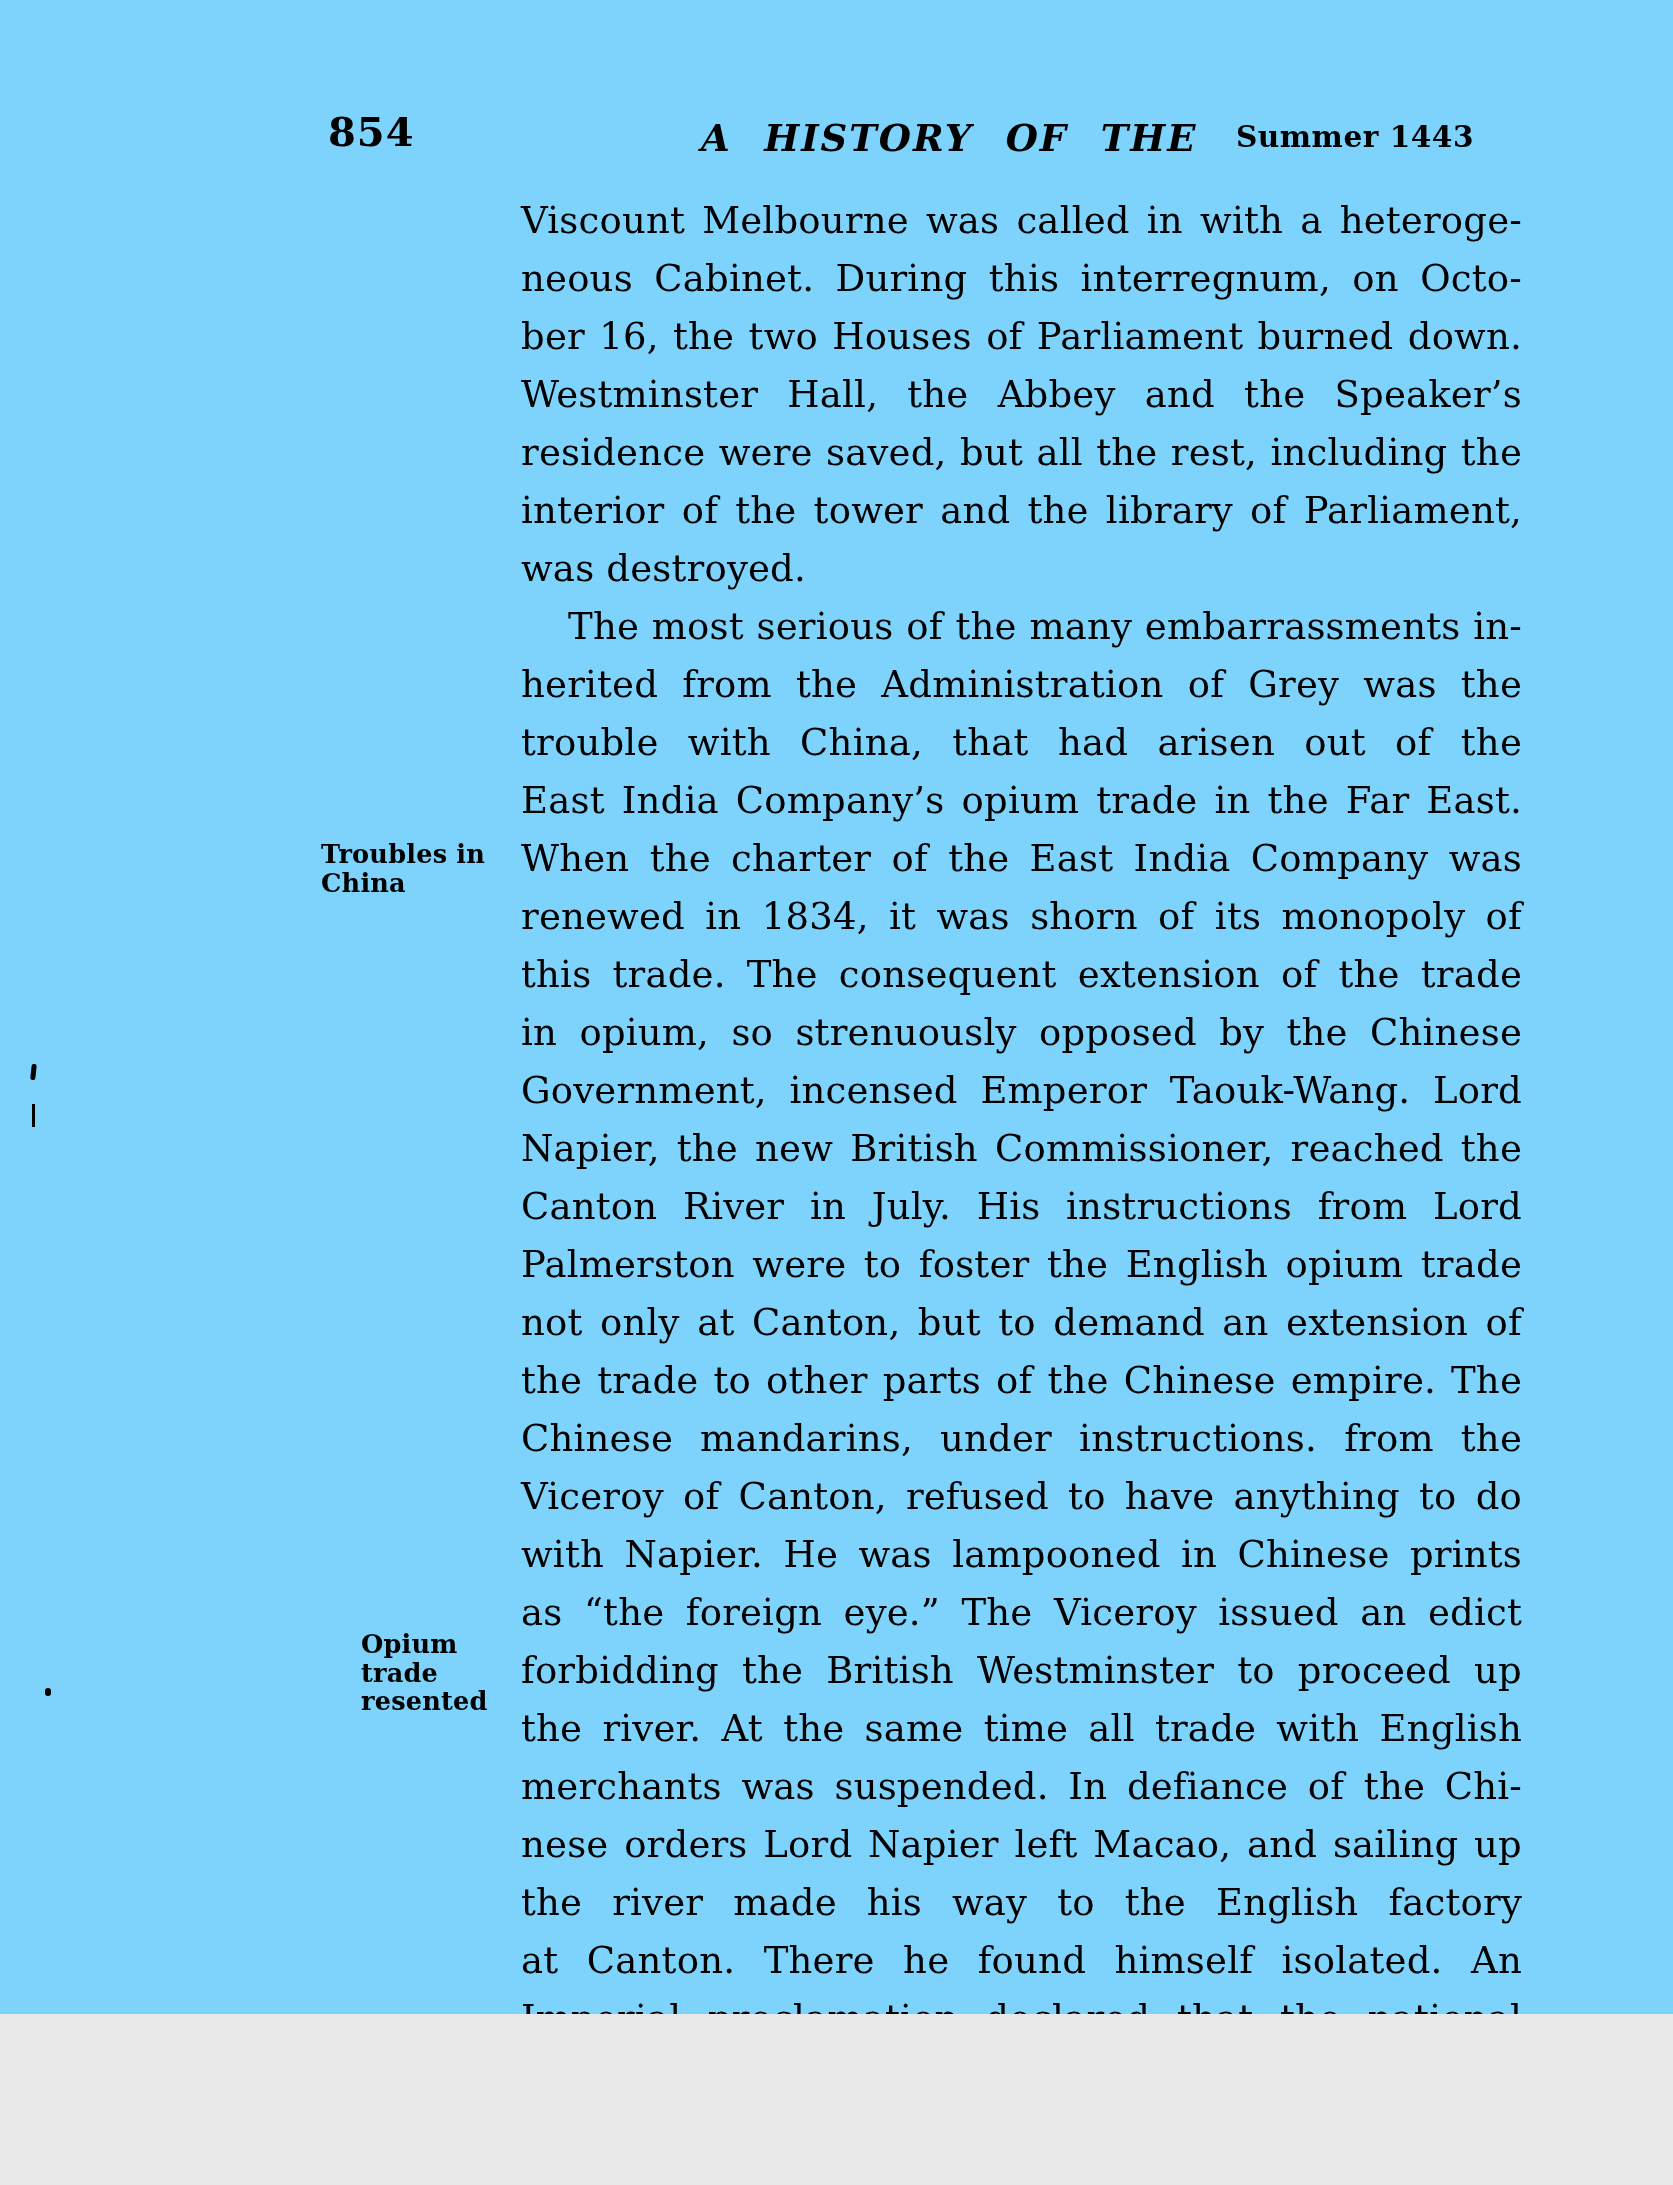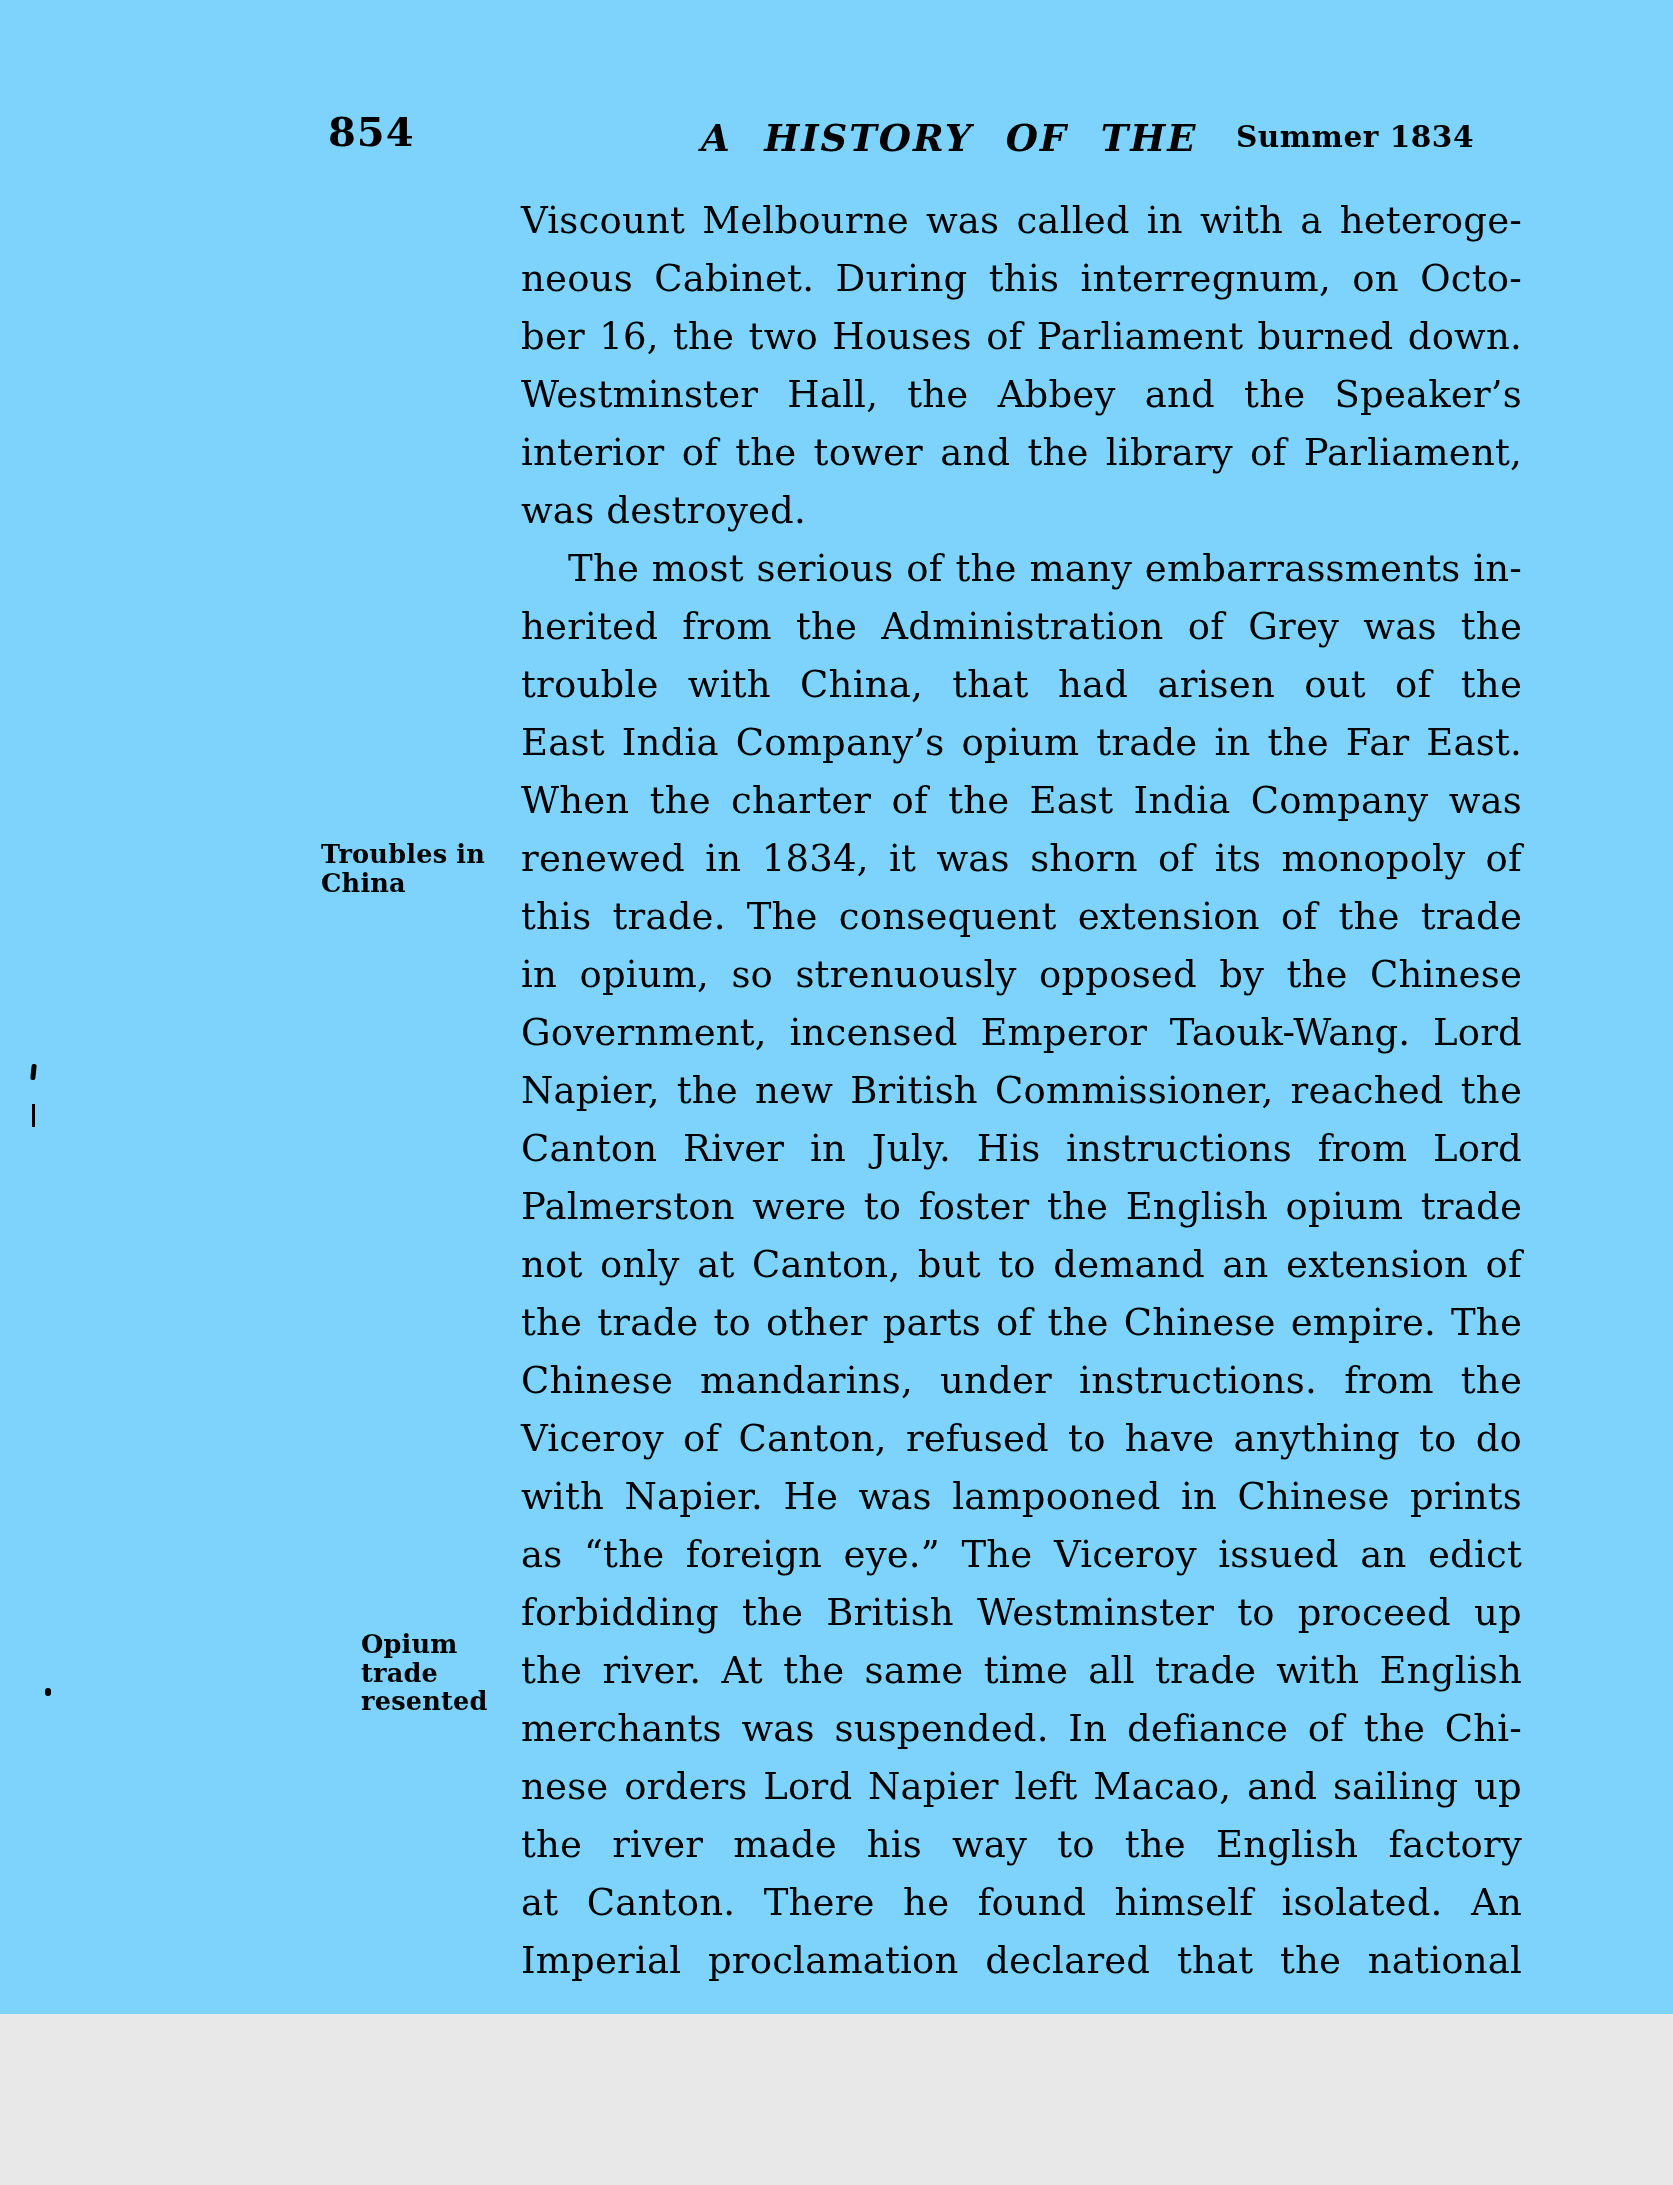--- a/index.html
+++ b/index.html
@@ -58,37 +58,38 @@
   .artifact.a1{left:31.5px;top:1104px;width:3.9px;height:22.7px;}
   .artifact.a2{left:45px;top:1688px;width:5.9px;height:7.9px;border-radius:3px;}
 </style>
 </head>
 <body>
 
 <div class="page">
 
   <span class="page-number">854</span>
   <span class="running-title">A HISTORY OF THE</span>
-  <span class="issue-date">Summer 1834</span>
+  <span class="issue-date">Summer 1443</span>
 
   <div class="margin-note note-0">
       <div>Troubles in</div>
       <div>China</div>
     </div>
   <div class="margin-note note-1">
       <div>Opium</div>
       <div>trade</div>
       <div>resented</div>
     </div>
 
   <div class="body-text" id="body-lines">
       <div class="line">Viscount Melbourne was called in with a heteroge-</div>
       <div class="line">neous Cabinet.  During this interregnum, on Octo-</div>
       <div class="line">ber 16, the two Houses of Parliament burned down.</div>
       <div class="line">Westminster Hall, the Abbey and the Speaker’s</div>
+      <div class="line">residence were saved, but all the rest, including the</div>
       <div class="line">interior of the tower and the library of Parliament,</div>
       <div class="line no-just">was destroyed.</div>
       <div class="line indent">The most serious of the many embarrassments in-</div>
       <div class="line">herited from the Administration of Grey was the</div>
       <div class="line">trouble with China, that had arisen out of the</div>
       <div class="line">East India Company’s opium trade in the Far East.</div>
       <div class="line">When the charter of the East India Company was</div>
       <div class="line">renewed in 1834, it was shorn of its monopoly of</div>
       <div class="line">this trade.  The consequent extension of the trade</div>
       <div class="line">in opium, so strenuously opposed by the Chinese</div>

